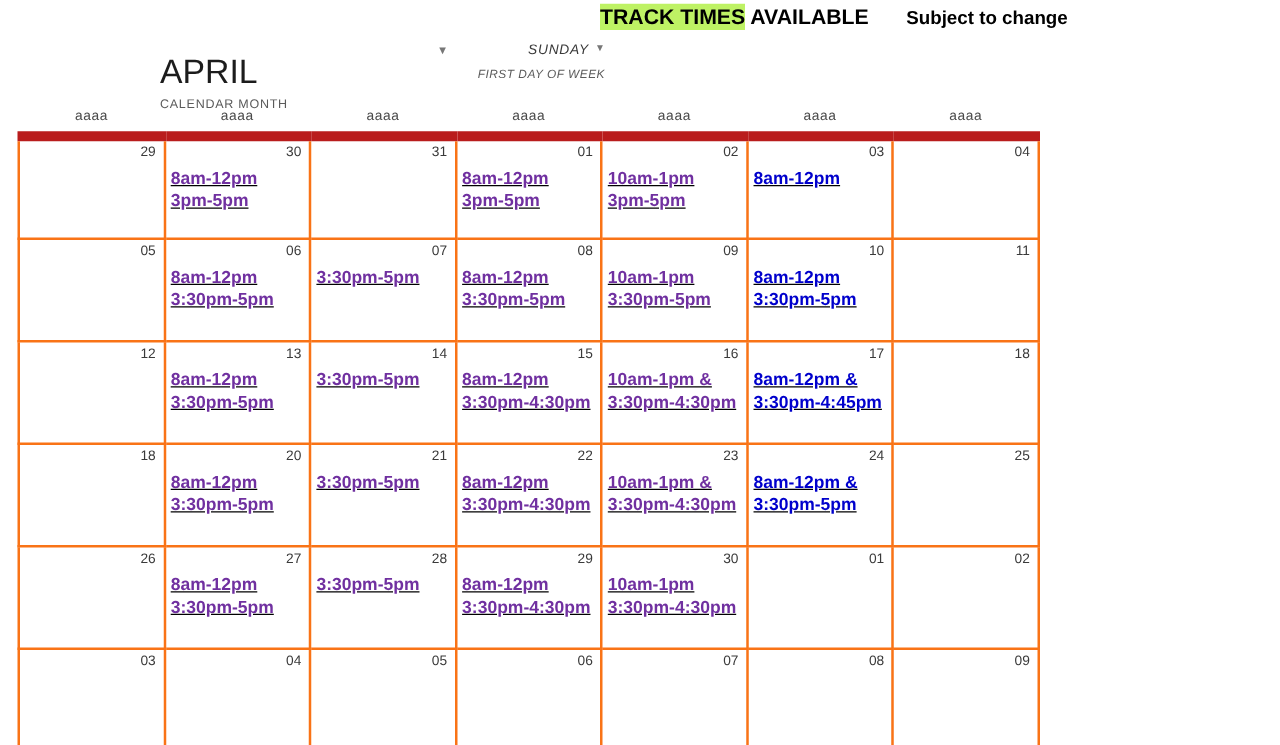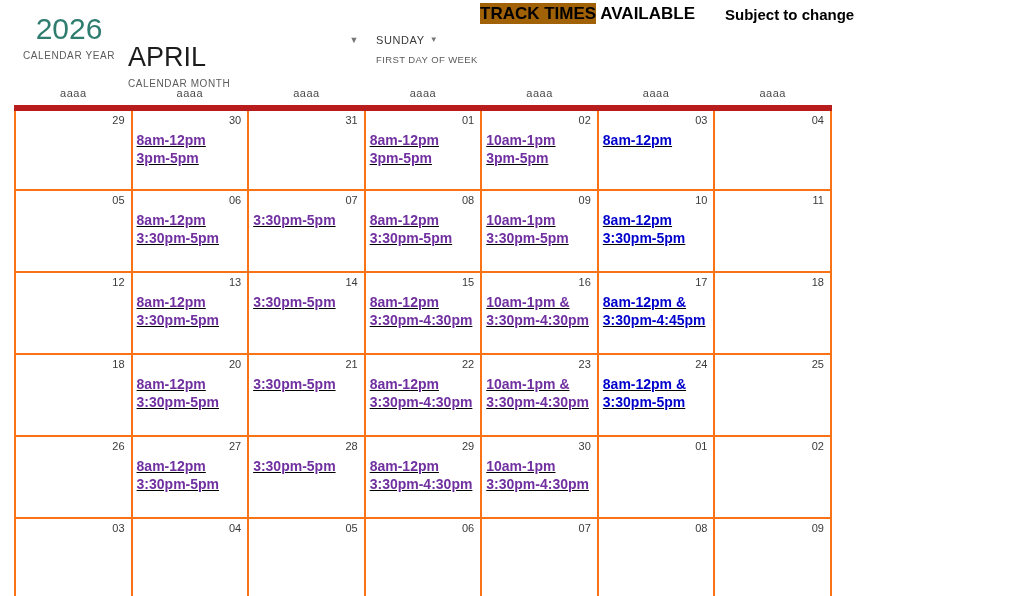--- a/index.html
+++ b/index.html
@@ -67,21 +67,22 @@
     color: #777;
     font-size: 9px;
     line-height: 12px;
     text-align: center;
   }
   .fdw-block {
     position: absolute;
     left: 376px;
     top: 30px;
     width: 108px;
-    text-align: left;
+    text-align: right;
+    font-style: italic;
   }
   .fdw-value {
     font-size: 11px;
     color: #3a3a3a;
     letter-spacing: 0.6px;
     display: inline-block;
   }
   .fdw-caret {
     display: inline-block;
     font-size: 8px;
@@ -98,21 +99,21 @@
   .track-banner {
     position: absolute;
     left: 480px;
     top: 4px;
     font-size: 17px;
     font-weight: bold;
     color: #000;
     white-space: nowrap;
   }
   .track-hl {
-    background: #a16207;
+    background: #bef264;
     padding: 1px 0 1px 0;
   }
   .subject {
     position: absolute;
     left: 725px;
     top: 6px;
     font-size: 15px;
     font-weight: bold;
     color: #000;
     white-space: nowrap;
@@ -151,21 +152,21 @@
     border: none;
     letter-spacing: 0.5px;
   }
   .cal tbody tr { height: 82px; }
   .cal td {
     border: 2px solid #f97316;
     vertical-align: top;
     padding: 0;
     position: relative;
   }
-  .cal thead tr.dow-row th { border-bottom: 6px solid #b91c1c; }
+  .cal thead tr.dow-row th { border-bottom: 8px solid #b91c1c; }
   .daynum {
     position: absolute;
     top: 3px;
     right: 6px;
     font-size: 11px;
     color: #3a3a3a;
   }
   .events {
     padding: 21px 0 0 4px;
     font-size: 14px;
@@ -175,24 +176,20 @@
   }
   .ev { white-space: nowrap; }
   .ev.purple { color: #7030a0; }
   .ev.blue  { color: #0000cc; }
 </style>
 </head>
 <body>
 
 <div class="header">
 
-  <div class="year-block">
-    <div class="year-value">2026</div>
-    <div class="year-label">CALENDAR YEAR</div>
-  </div>
 
   <div class="month-block">
     <div class="month-value">APRIL</div>
     <div class="month-label">CALENDAR MONTH</div>
   </div>
   <div class="month-caret">▼</div>
 
   <div class="fdw-block">
     <div>
       <span class="fdw-value">SUNDAY</span><span class="fdw-caret">▼</span>

